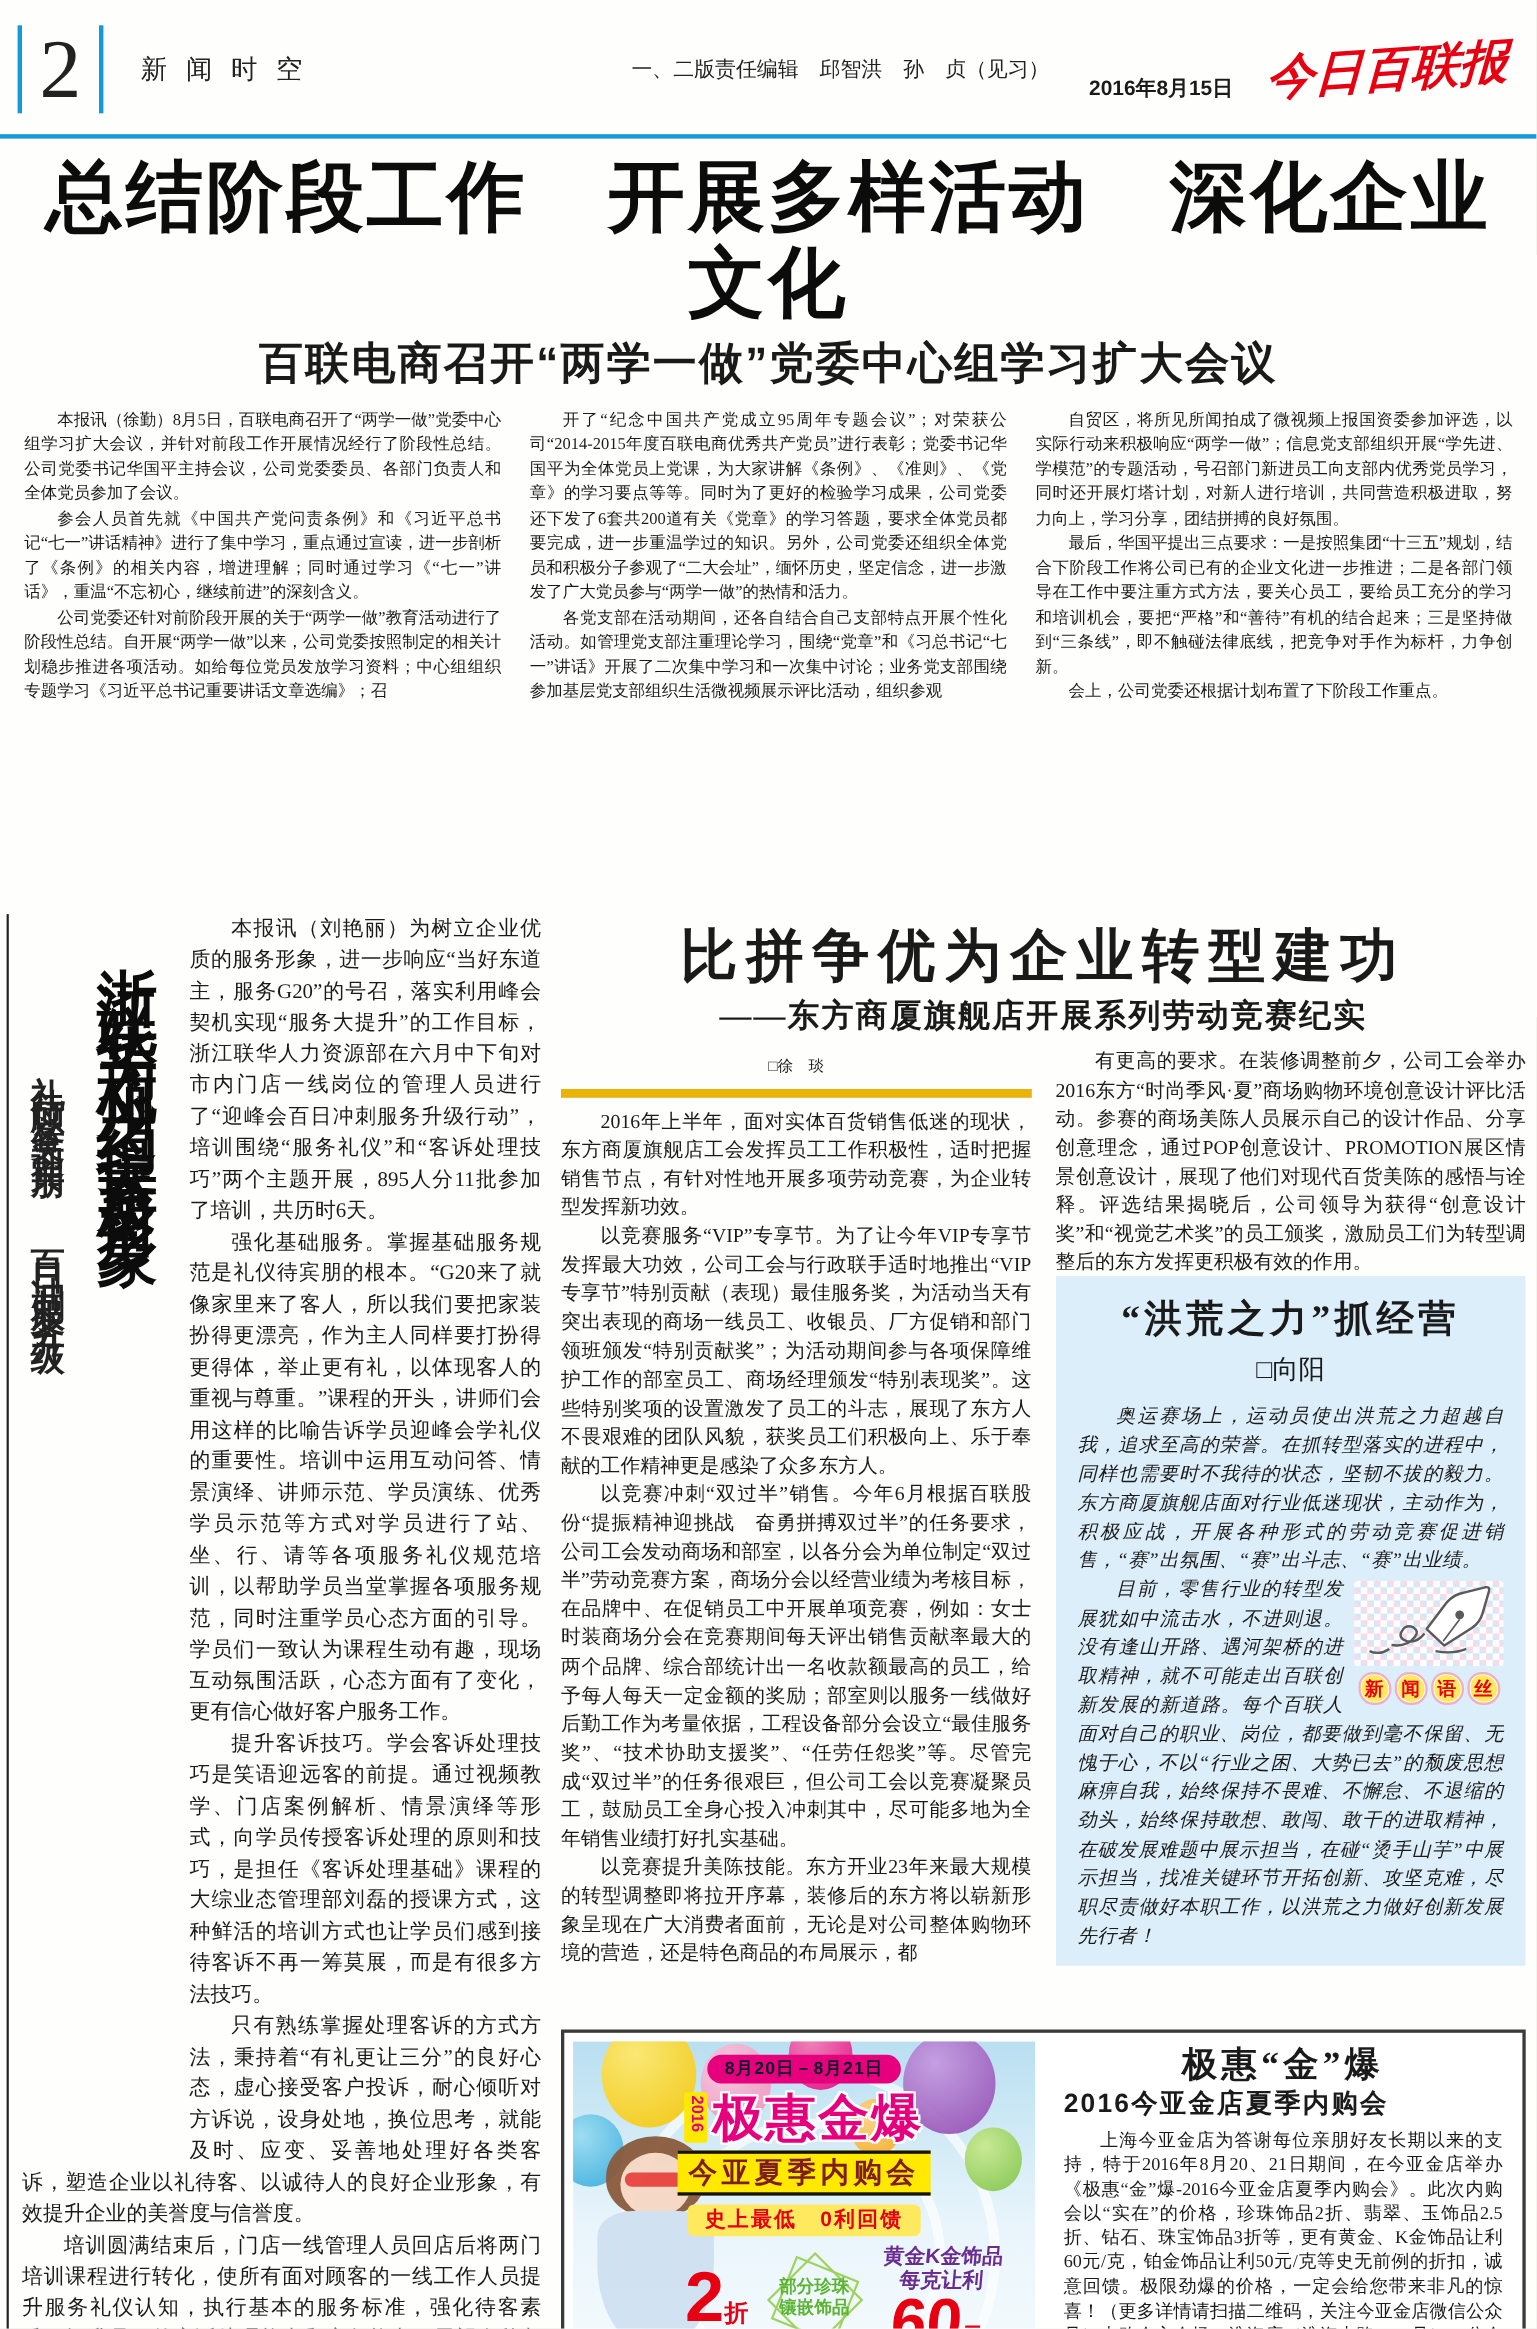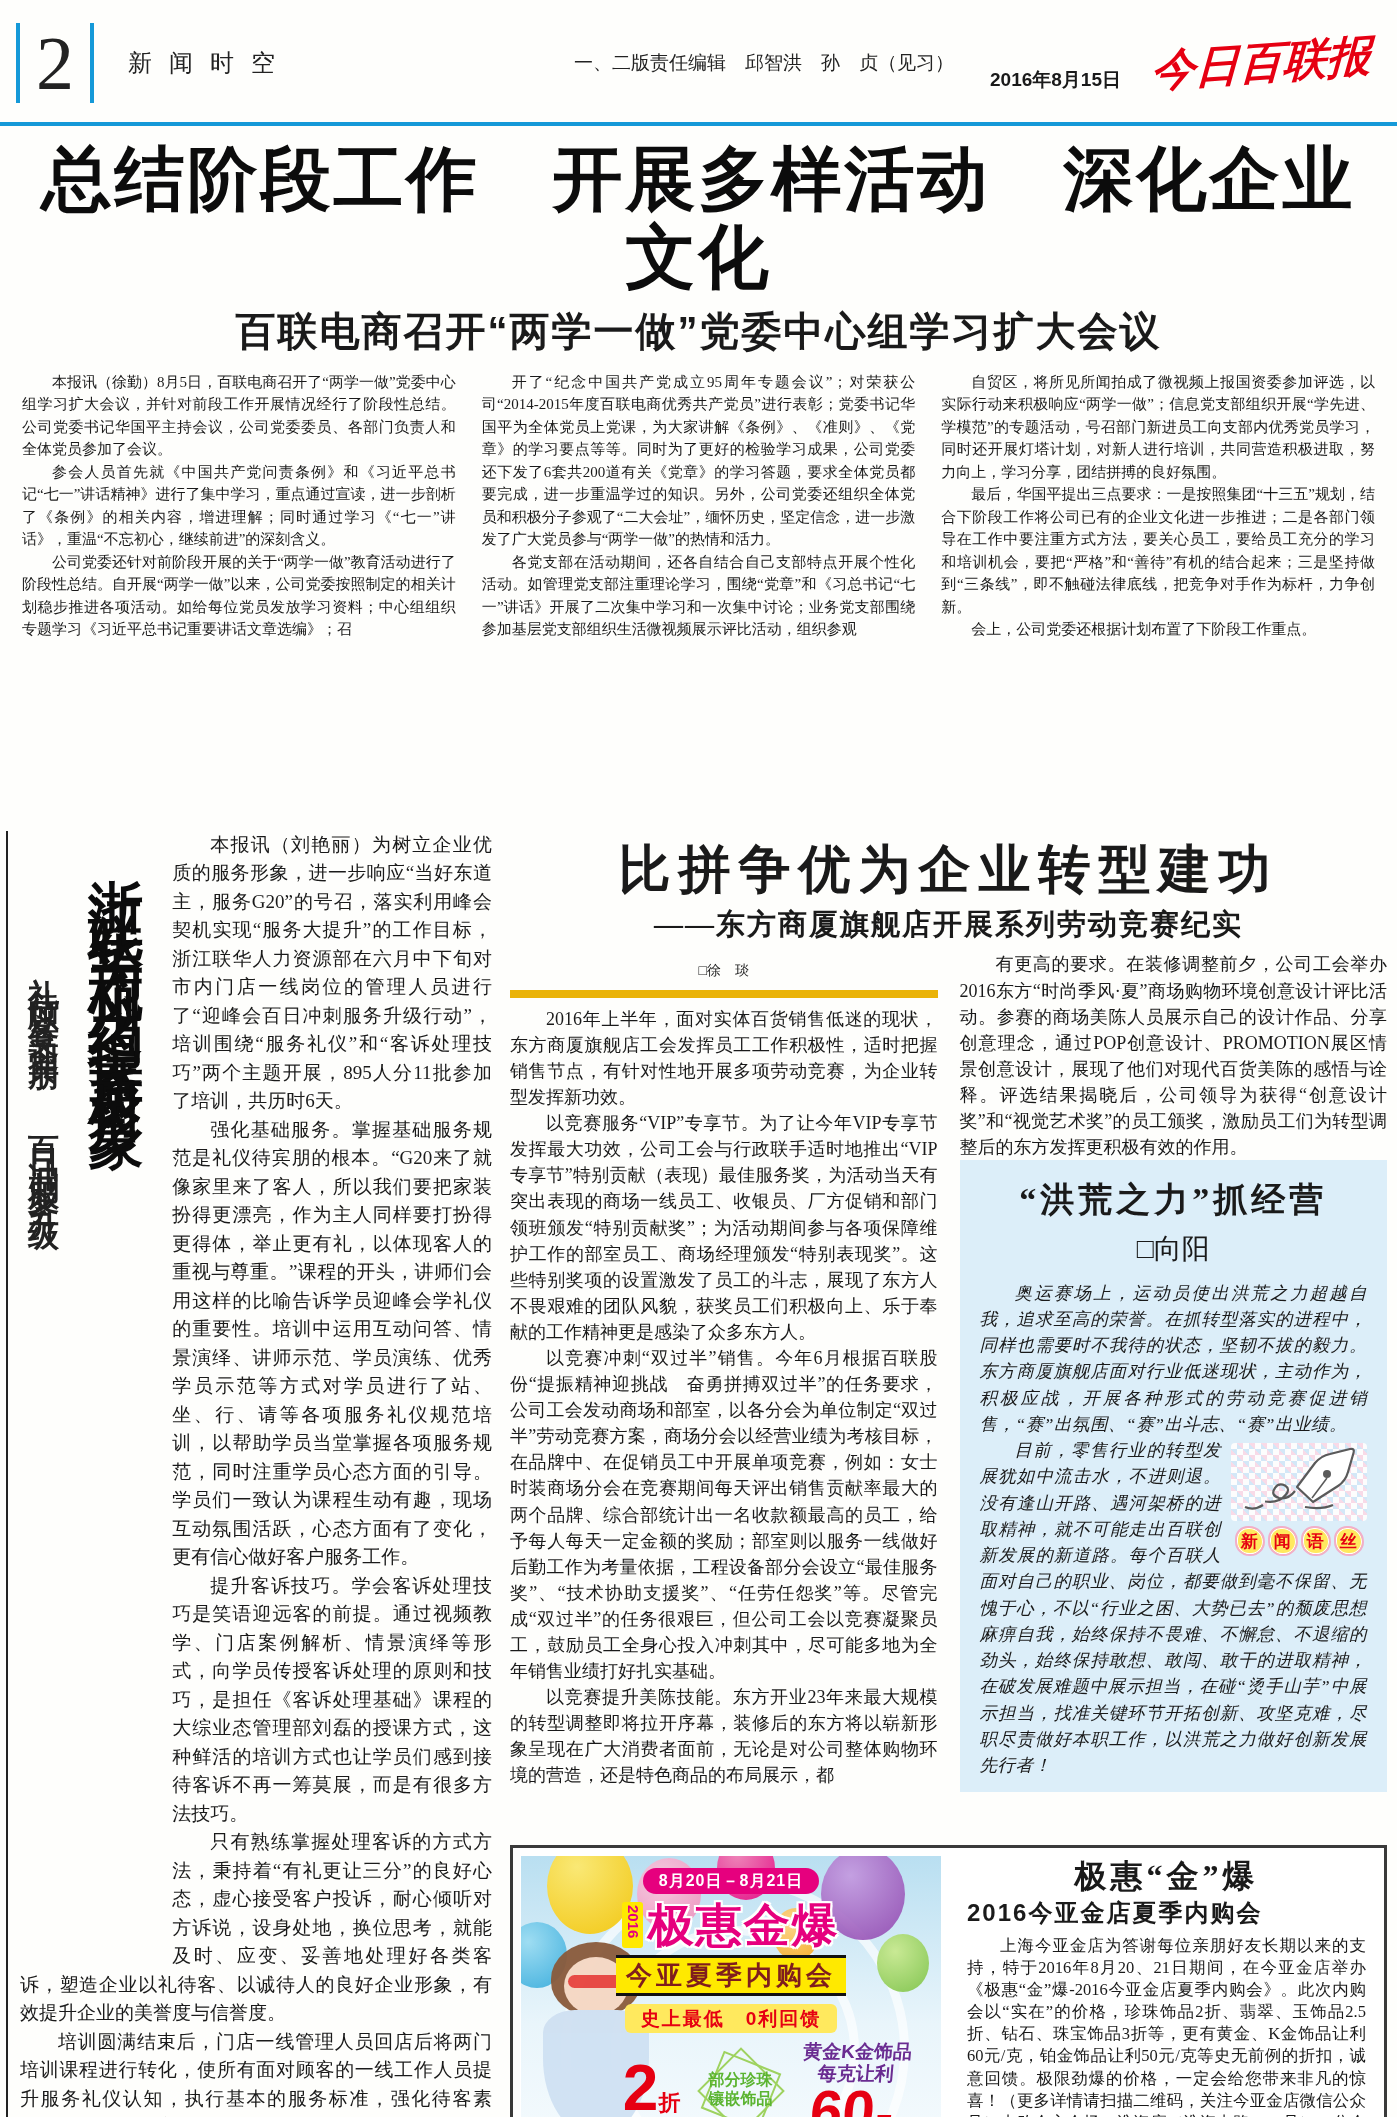--- a/index.html
+++ b/index.html
@@ -35,21 +35,21 @@
   
   .center-region{flex:1;margin-left:18px;padding-right:10px;overflow:hidden;}
   .f-title{margin:6px 0 0;text-align:center;font:bold 52px/1.25 "Liberation Serif",serif;letter-spacing:8px;}
   .f-subtitle{margin:4px 0 0;text-align:center;font:bold 29px/1.3 "Liberation Serif",serif;letter-spacing:2px;}
   .f-cols{display:flex;gap:22px;margin-top:8px;height:880px;overflow:hidden;}
   .fcol{flex:1;font-size:18px;line-height:1.45;text-align:justify;}
   .f-byline{text-align:center;font-size:14px;padding:10px 0 8px;margin-bottom:8px;border-bottom:8px solid #eab308;}
   
   .commentary{background:#dceef9;padding:16px 20px 14px;overflow:hidden;}
   .commentary h3{margin:4px 0 0;text-align:center;font:bold 34px/1.2 "Liberation Serif",serif;letter-spacing:4px;}
-  .c-byline{text-align:center;font-size:28px;margin:8px 0 10px;}
+  .c-byline{text-align:center;font-size:24px;margin:8px 0 10px;}
   .c-body{font-size:17.5px;line-height:1.5;text-align:justify;font-style:italic;letter-spacing:.5px;}
   .c-body p{margin:0;text-indent:2em;}
   .pen-badge{float:right;width:136px;margin:6px 0 2px 10px;}
   .pen-art{width:136px;height:78px;border-radius:4px;
     background:
       linear-gradient(45deg, rgba(242,176,205,.45) 25%, transparent 25%, transparent 75%, rgba(242,176,205,.45) 75%) 0 0/12px 12px,
       linear-gradient(45deg, rgba(160,205,240,.45) 25%, transparent 25%, transparent 75%, rgba(160,205,240,.45) 75%) 6px 6px/12px 12px,#fdfdfd;}
   .badge-chars{display:flex;gap:3px;justify-content:center;margin-top:5px;}
   .badge-chars span{width:26px;height:26px;display:flex;align-items:center;justify-content:center;
       background:#ffe95e;color:#e60012;font:bold 17px/1 "Liberation Sans",sans-serif;font-style:normal;
@@ -69,21 +69,21 @@
   .b5{width:52px;height:58px;left:356px;top:78px;background:radial-gradient(circle at 35% 30%,#c8e98c,#7ac143);}
   .b6{width:60px;height:66px;left:-14px;top:66px;background:radial-gradient(circle at 35% 30%,#9adcf2,#2fa8da);}
   .b7{width:46px;height:52px;left:252px;top:52px;background:radial-gradient(circle at 35% 30%,#ffd27f,#f7a81b);}
   .girl{position:absolute;left:2px;bottom:24px;width:150px;height:212px;opacity:.95;}
   .girl .hair{position:absolute;top:0;left:28px;width:90px;height:74px;background:#8a5a3b;border-radius:50% 50% 46% 46%;}
   .girl .face{position:absolute;top:15px;left:41px;width:64px;height:58px;background:#f6d7c3;border-radius:50%;}
   .girl .shades{position:absolute;top:33px;left:45px;width:56px;height:13px;background:#e8423c;border-radius:7px;}
   .girl .dress{position:absolute;top:68px;left:20px;width:106px;height:126px;background:#cfe0f2;
                border-radius:30% 30% 48% 48% / 18% 18% 62% 62%;}
   .poster-content{position:relative;z-index:2;display:flex;flex-direction:column;align-items:center;padding-top:12px;}
-  .p-dates{background:#e6007e;color:#ffffff;font:bold 16px/1 "Liberation Sans",sans-serif;
+  .p-dates{background:#e6007e;color:#0f172a;font:bold 16px/1 "Liberation Sans",sans-serif;
            padding:5px 16px;border-radius:14px;letter-spacing:1px;}
   .p-title-row{display:flex;align-items:stretch;margin-top:8px;}
   .p-year{writing-mode:vertical-rl;background:#ffe900;color:#e6007e;font:bold 15px/1.1 "Liberation Sans",sans-serif;
           padding:3px 2px;border-radius:3px;margin-right:5px;}
   .p-title{color:#e6007e;font:bold 46px/1 "Liberation Sans",sans-serif;letter-spacing:2px;
     text-shadow:-2px 0 #fff,2px 0 #fff,0 -2px #fff,0 2px #fff,-2px -2px #fff,2px 2px #fff,-2px 2px #fff,2px -2px #fff;}
   .p-sub{margin-top:7px;background:#ffe900;border-top:3px solid #111;border-bottom:3px solid #111;
          color:#7f1d1d;font:bold 26px/1.25 "Liberation Sans",sans-serif;letter-spacing:4px;padding:1px 10px;}
   .p-promo{margin-top:8px;background:#ffe95e;color:#e60012;font:bold 19px/1 "Liberation Sans",sans-serif;
            padding:5px 16px;border-radius:6px;letter-spacing:2px;}

